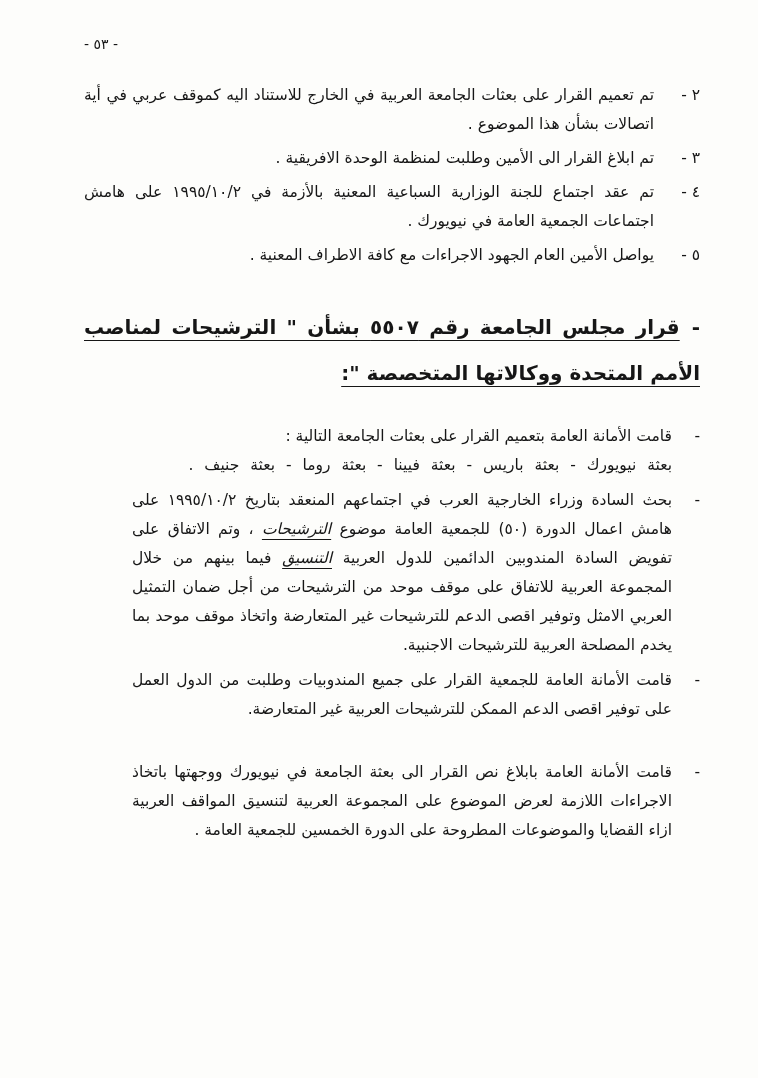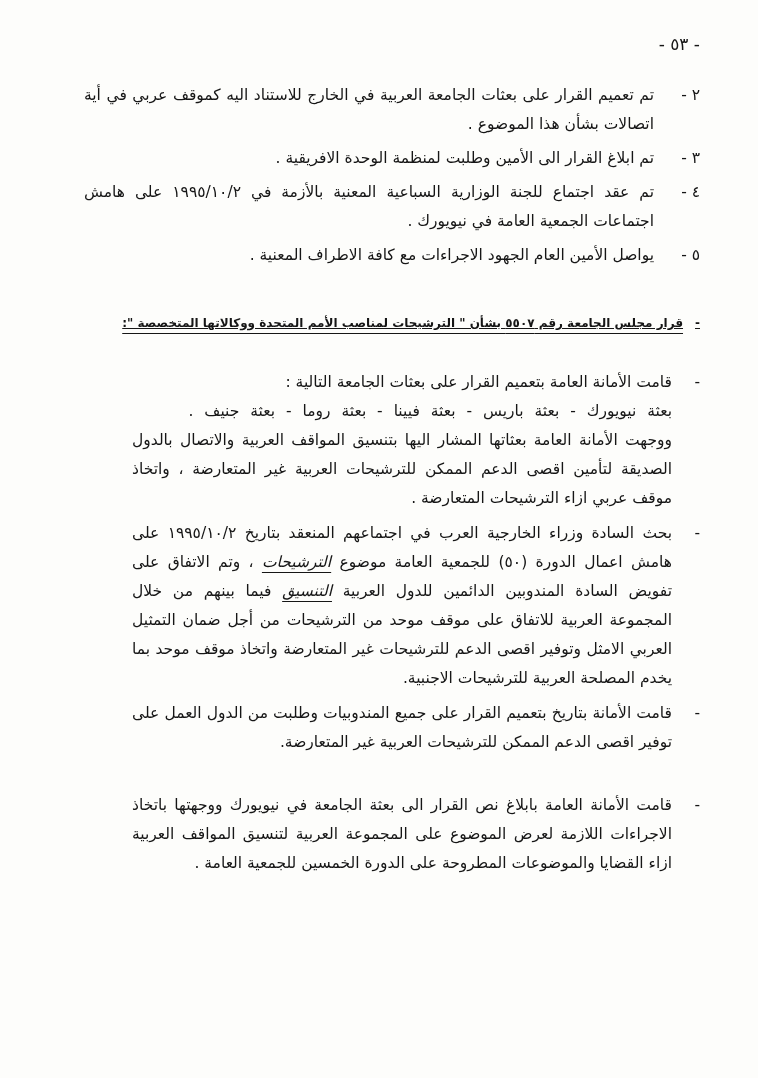--- a/index.html
+++ b/index.html
@@ -18,40 +18,39 @@
     box-sizing: border-box;
     padding: 30px 58px 30px 84px;
     direction: rtl;
     font-family: "DejaVu Sans", sans-serif;
     font-size: 15.5px;
     line-height: 29px;
     color: #161616;
     text-align: right;
   }
   .pageno {
-    text-align: right;
-    font-size: 17px;
+    text-align: left;
+    font-size: 14px;
     letter-spacing: 1px;
     margin-bottom: 22px;
   }
   .num-list { margin-bottom: 34px; }
   .num-item { display: flex; margin-bottom: 5px; }
   .num-marker { flex: 0 0 46px; }
   .num-text { flex: 1; text-align: justify; }
 
   .section { margin-bottom: 10px; }
   .section + .section { margin-top: 34px; }
 
   .heading {
     font-weight: 700;
-    font-size: 12px;
-    line-height: 38px;
+    font-size: 20px;
+    line-height: 46px;
     text-align: justify;
     margin-bottom: 26px;
-    text-decoration: underline;
   }
   .h-dash { margin-left: 12px; }
   .h-title {
     text-decoration: underline;
     text-underline-offset: 6px;
     text-decoration-thickness: 1.3px;
   }
 
   .bullet { display: flex; margin-bottom: 6px; }
   .b-marker { flex: 0 0 28px; }
@@ -94,32 +93,31 @@
   <div class="section">
     <div class="heading">
       <span class="h-dash">-</span><span class="h-title">قرار مجلس الجامعة رقم ٥٥٠٧ بشأن " الترشيحات لمناصب الأمم المتحدة ووكالاتها المتخصصة ":</span>
     </div>
 
     <div class="bullet">
       <span class="b-marker">-</span>
       <div class="b-body">
         <div>قامت الأمانة العامة بتعميم القرار على بعثات الجامعة التالية :</div>
         <div class="missions">بعثة نيويورك - بعثة باريس - بعثة فيينا - بعثة روما - بعثة جنيف .</div>
-        <div class="just">ووجهت الأمانة العامة بعثاتها المشار اليها بتنسيق المواقف العربية والاتصال بالدول الصديقة لتأمين اقصى الدعم الممكن للترشيحات العربية غير المتعارضة ، واتخاذ موقف عربي ازاء الترشيحات المتعارضة .</div>
       </div>
     </div>
 
     <div class="bullet">
       <span class="b-marker">-</span>
       <div class="b-body just"><span>بحث السادة وزراء الخارجية العرب في اجتماعهم المنعقد بتاريخ ١٩٩٥/١٠/٢ على هامش اعمال الدورة (٥٠) للجمعية العامة موضوع </span><span class="u">الترشيحات</span><span> ، وتم الاتفاق على تفويض السادة المندوبين الدائمين للدول العربية </span><span class="u">التنسيق</span><span> فيما بينهم من خلال المجموعة العربية للاتفاق على موقف موحد من الترشيحات من أجل ضمان التمثيل العربي الامثل وتوفير اقصى الدعم للترشيحات غير المتعارضة واتخاذ موقف موحد بما يخدم المصلحة العربية للترشيحات الاجنبية.</span></div>
     </div>
 
     <div class="bullet">
       <span class="b-marker">-</span>
-      <div class="b-body just">قامت الأمانة بتاريخ بتعميم القرار على جميع المندوبيات وطلبت من الدول العمل على توفير اقصى الدعم الممكن للترشيحات العربية غير المتعارضة.</div>
+      <div class="b-body just">قامت الأمانة العامة للجمعية القرار على جميع المندوبيات وطلبت من الدول العمل على توفير اقصى الدعم الممكن للترشيحات العربية غير المتعارضة.</div>
     </div>
   </div>
 
   <div class="section">
 
     <div class="bullet">
       <span class="b-marker">-</span>
       <div class="b-body just">قامت الأمانة العامة بابلاغ نص القرار الى بعثة الجامعة في نيويورك ووجهتها باتخاذ الاجراءات اللازمة لعرض الموضوع على المجموعة العربية لتنسيق المواقف العربية ازاء القضايا والموضوعات المطروحة على الدورة الخمسين للجمعية العامة .</div>
     </div>
   </div>

